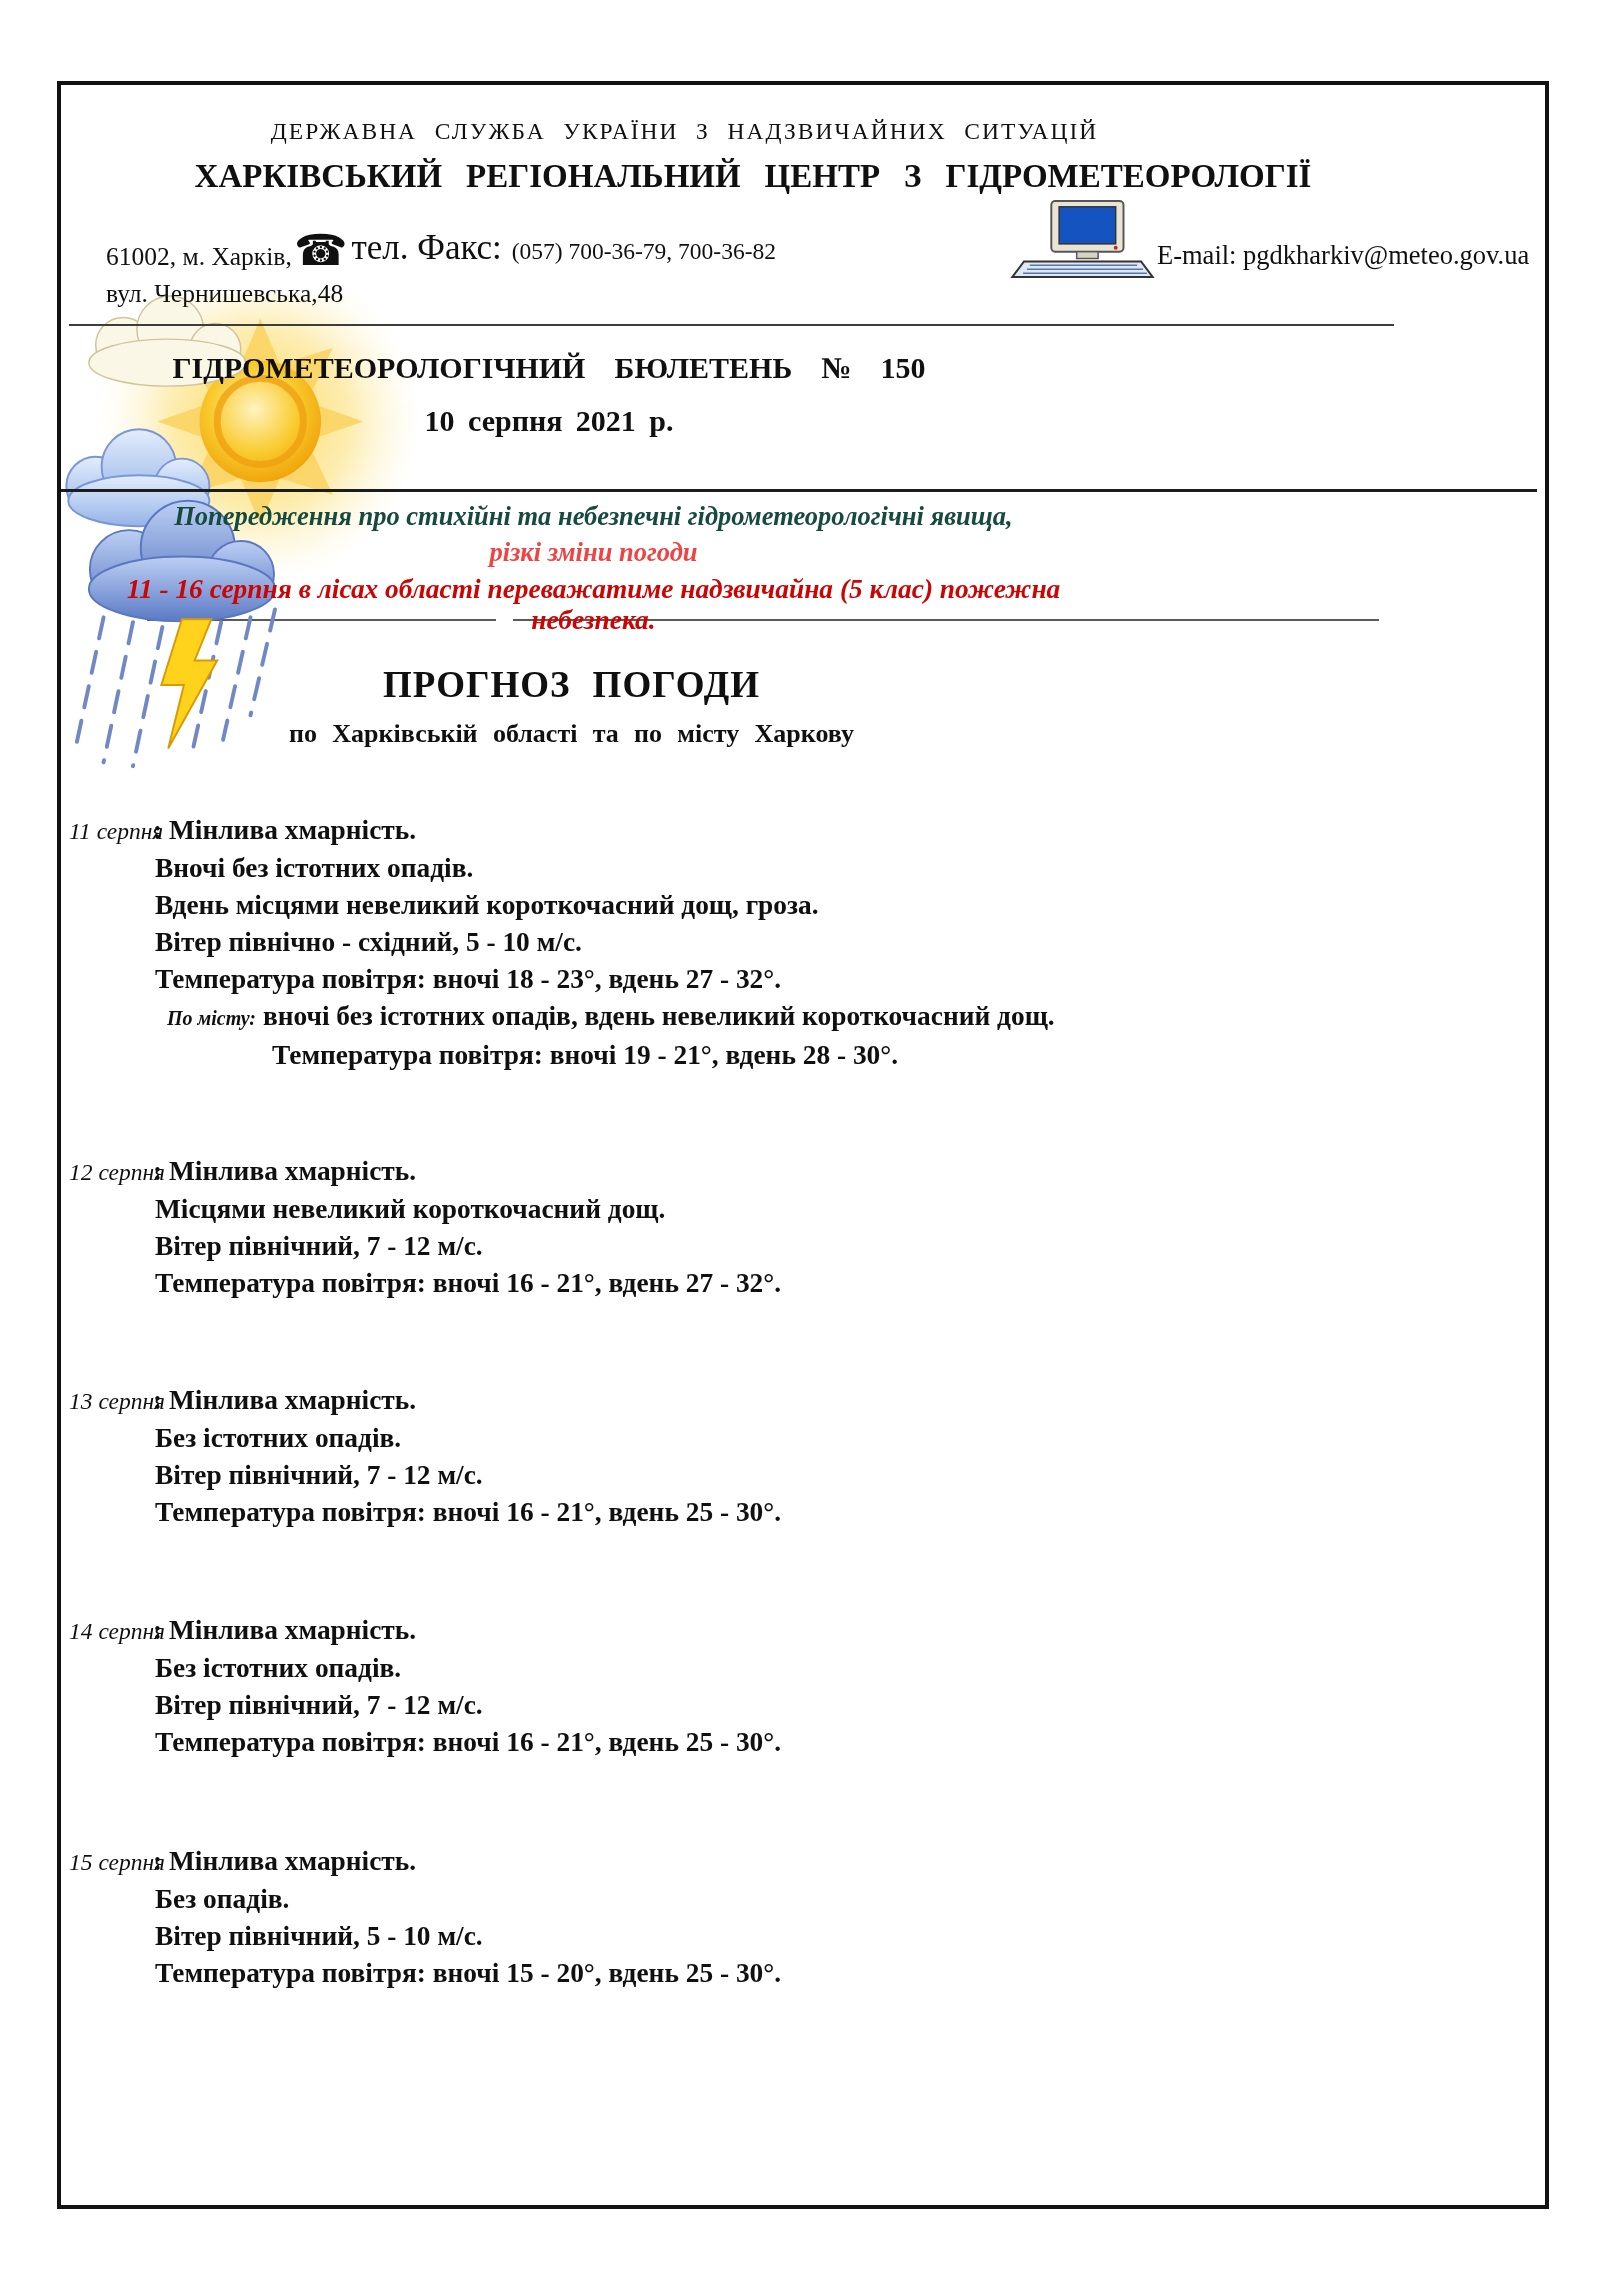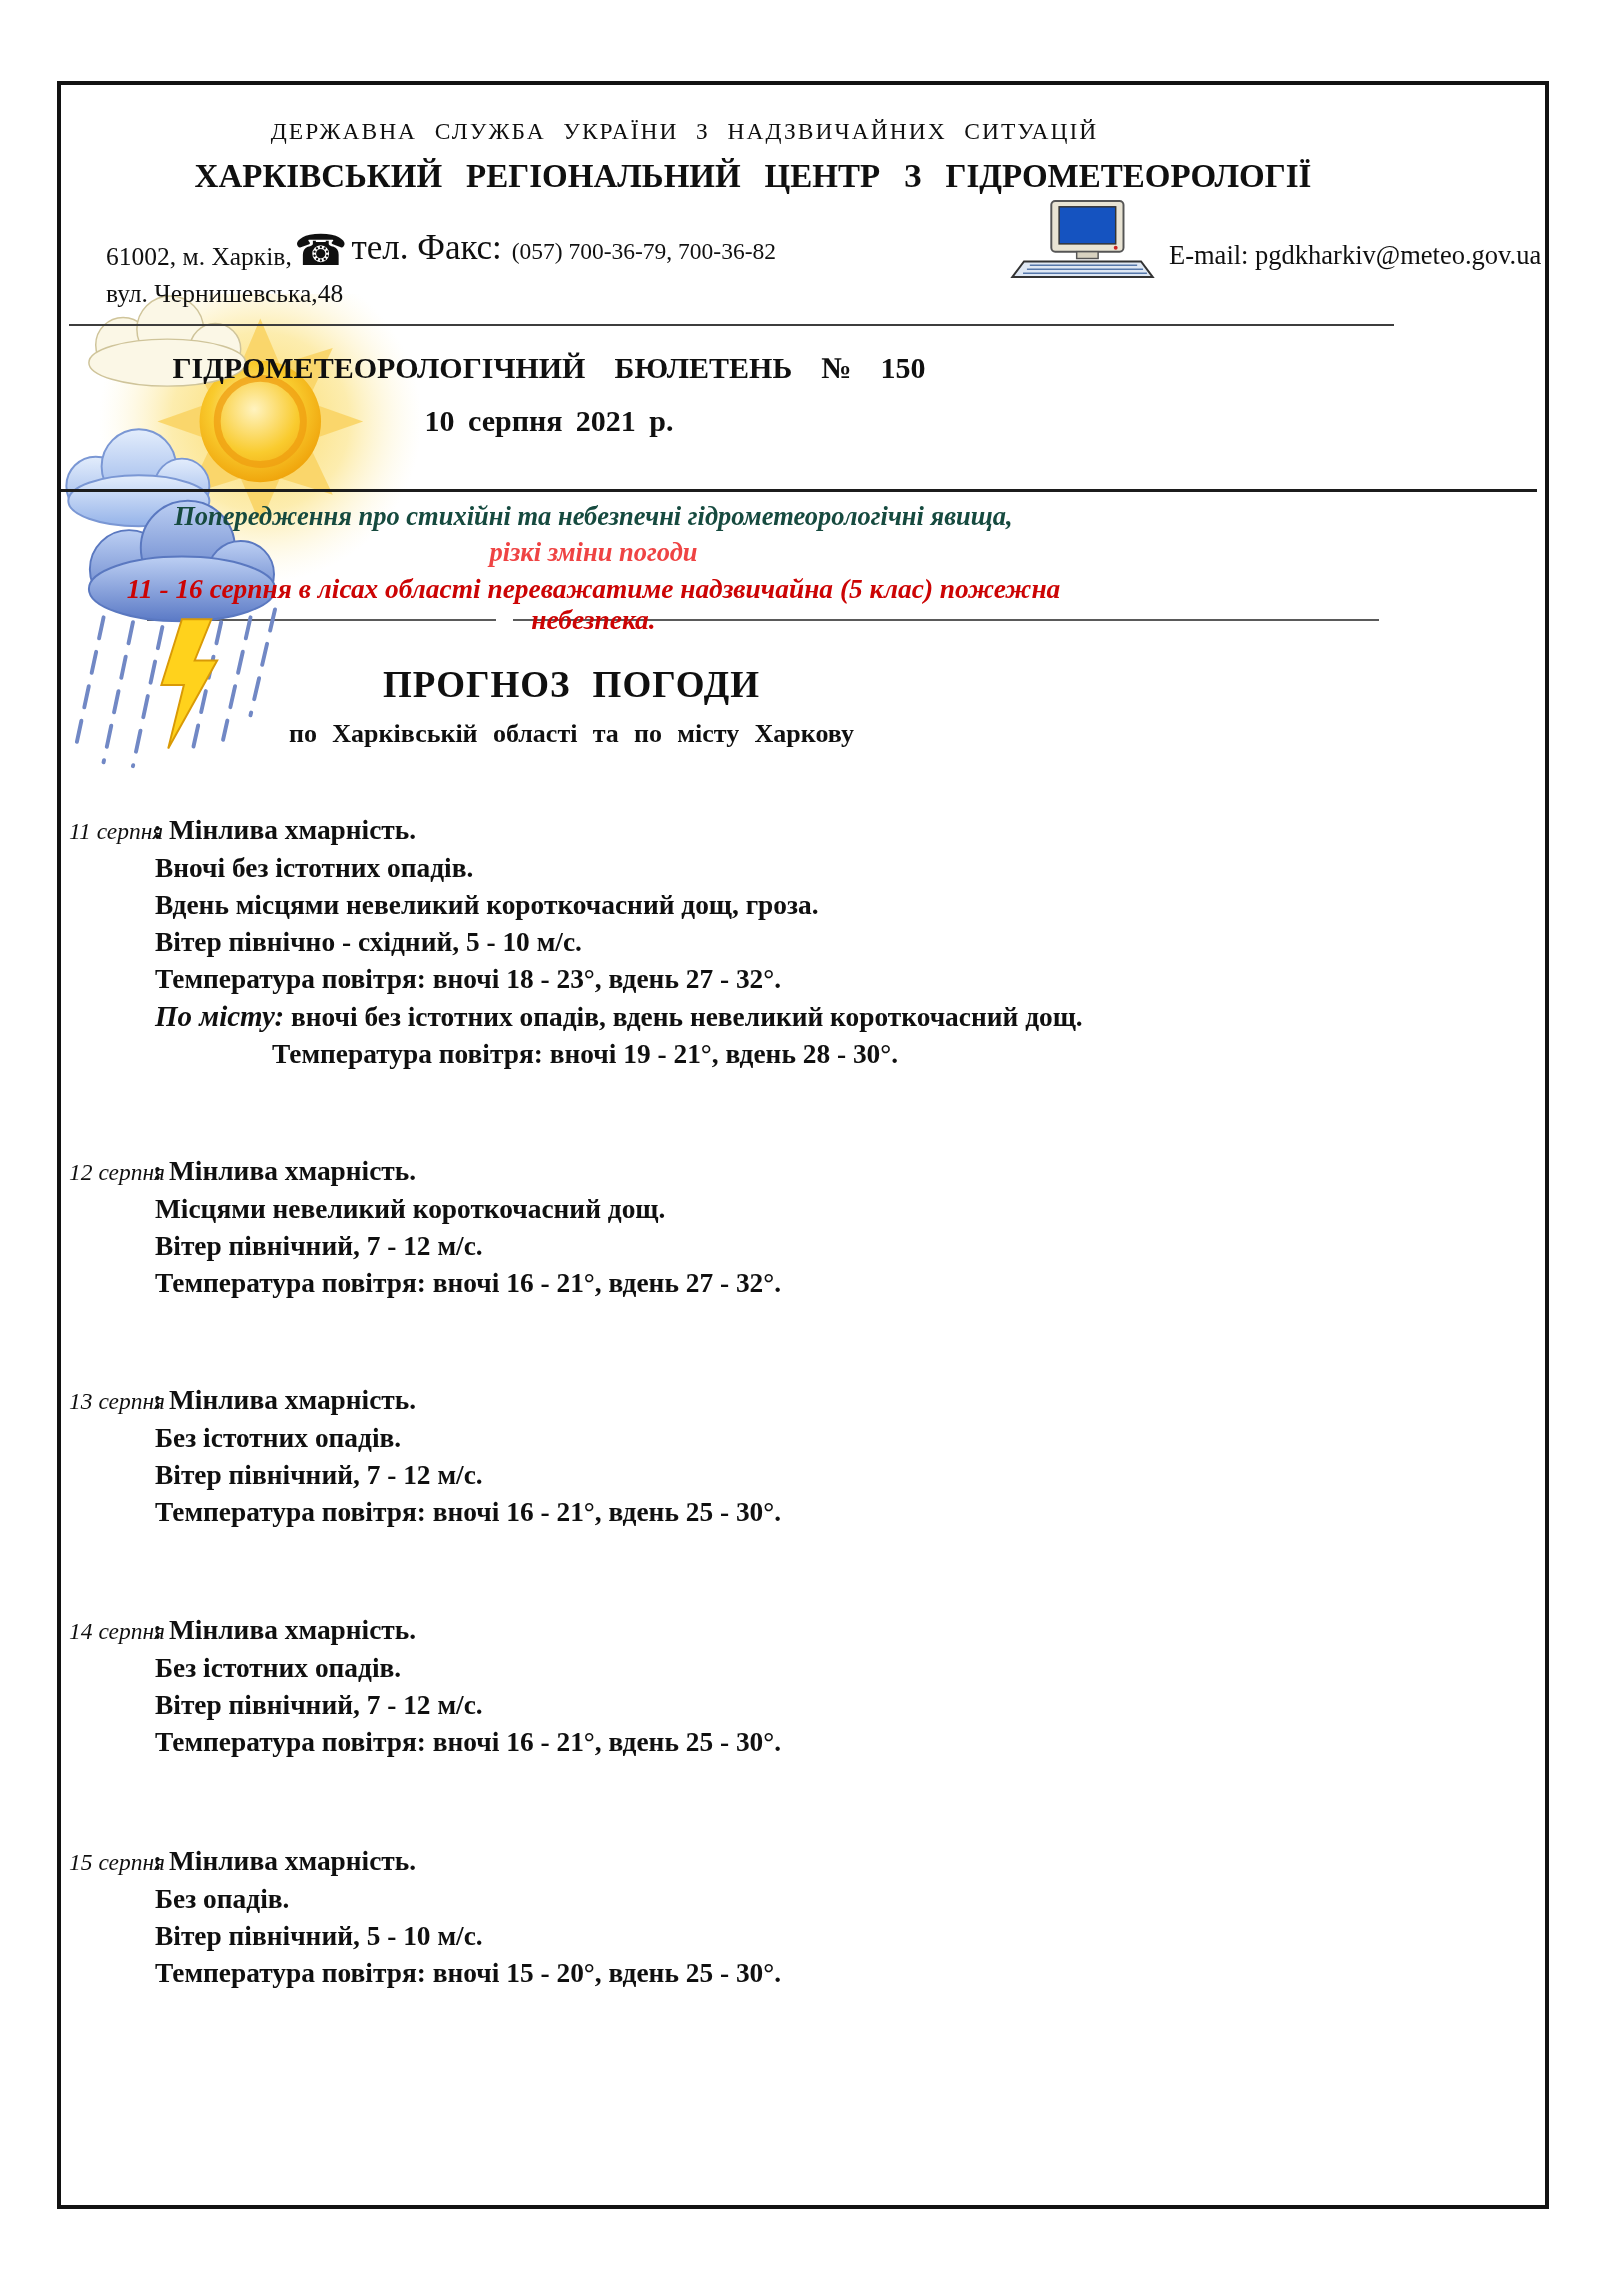--- a/index.html
+++ b/index.html
@@ -12,40 +12,40 @@
   .clipart{position:absolute;left:35px;top:294px;width:431px;height:485px;z-index:1;}
   .txt{position:absolute;z-index:2;}
   .agency{left:57px;top:118px;width:1255px;text-align:center;font-size:23.5px;letter-spacing:2px;word-spacing:9.8px;}
   .center-name{left:57px;top:158px;width:1392px;text-align:center;font-size:33px;font-weight:700;word-spacing:15.7px;}
   .address{left:106px;top:238px;font-size:25.5px;line-height:37px;}
   .phone-group{left:294px;top:223px;display:flex;align-items:baseline;z-index:2;}
   .phone-icon{font-family:"DejaVu Sans",sans-serif;font-size:43px;line-height:43px;position:relative;top:5.9px;margin-right:3.9px;}
   .phone-label{font-size:35px;}
   .phone-numbers{font-size:23.5px;margin-left:9.8px;}
   .email-group{left:1010px;top:199px;display:flex;align-items:flex-end;z-index:2;}
-  .email-text{font-size:26.5px;margin-left:12px;padding-bottom:7.8px;white-space:nowrap;}
+  .email-text{font-size:26.5px;margin-left:0;padding-bottom:7.8px;white-space:nowrap;}
   .rule-thin{left:69px;top:324px;width:1325px;border-top:2px solid #3d3d3d;height:0;z-index:2;}
   .bulletin-title{left:57px;top:351px;width:984px;text-align:center;font-size:30px;font-weight:700;word-spacing:21.6px;}
   .bulletin-date{left:57px;top:404px;width:984px;text-align:center;font-size:30px;font-weight:700;word-spacing:5.9px;}
   .rule-thick{left:61px;top:489px;width:1476px;border-top:3.9px solid #1c1c1c;height:0;z-index:2;}
   .warn-line{left:74px;width:1039px;text-align:center;font-size:26.5px;font-weight:700;font-style:italic;}
   .warn1{top:501px;}
   .warn2{top:537px;}
   .alert-line{left:74px;top:574px;width:1039px;text-align:center;font-size:27.4px;font-weight:700;font-style:italic;}
   .dash{border-top:2px solid #5a5a5a;height:0;top:619px;}
   .dash1{left:147px;width:349px;}
   .dash2{left:513px;width:866px;}
   .forecast-title{left:57px;top:663px;width:1029px;text-align:center;font-size:37px;font-weight:700;letter-spacing:1px;word-spacing:11.8px;}
   .forecast-subtitle{left:57px;top:719px;width:1029px;text-align:center;font-size:26px;font-weight:700;word-spacing:8.8px;}
   .day{left:69px;width:1451px;}
   .day .line{font-size:27.4px;font-weight:700;line-height:37px;white-space:nowrap;}
   .day .ind{padding-left:86px;}
   .day .ind2{padding-left:203px;}
   .day-date{display:inline-block;width:84px;font-style:italic;font-weight:400;font-size:23.5px;}
-  .city-label{font-style:italic;font-size:29px;}
+  .city-label{font-style:italic;font-size:20px;margin-left:12px;}
   .icon-svg{display:block;}
 </style>
 </head>
 <body>
 
 <div class="page">
 
   <div class="frame"></div>
 
   <svg class="clipart" viewBox="0 0 440 495" xmlns="http://www.w3.org/2000/svg">

